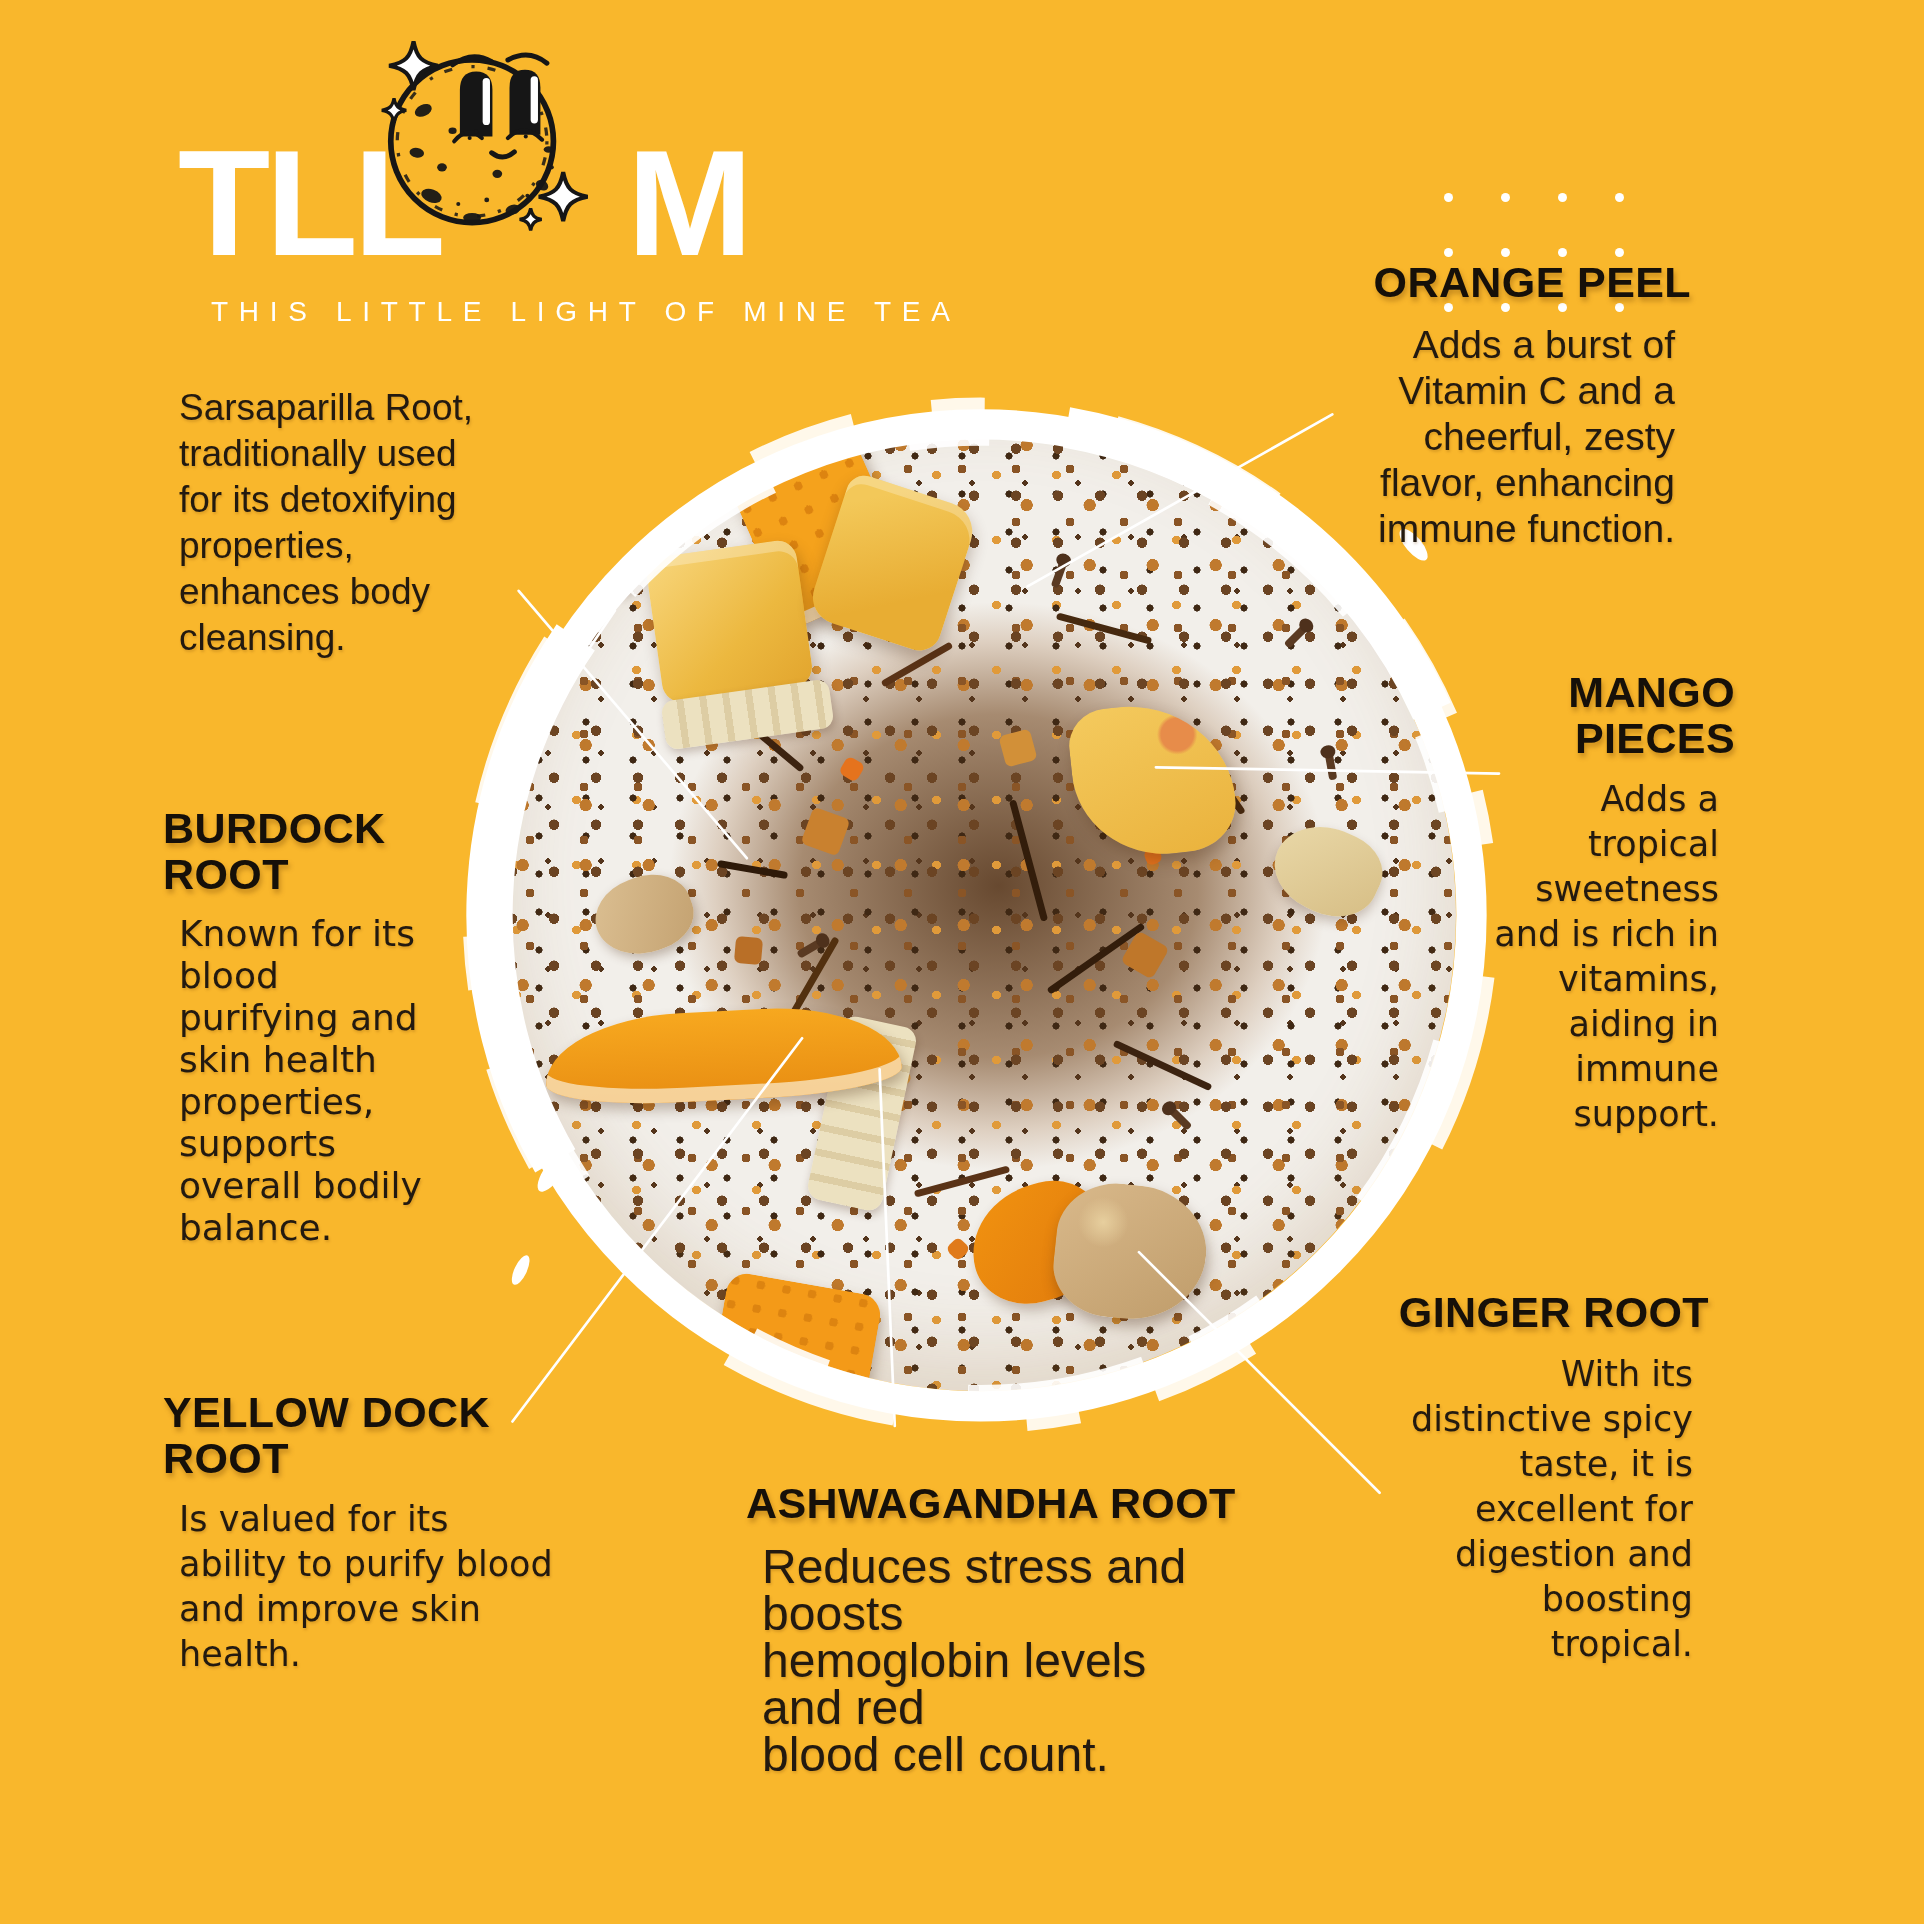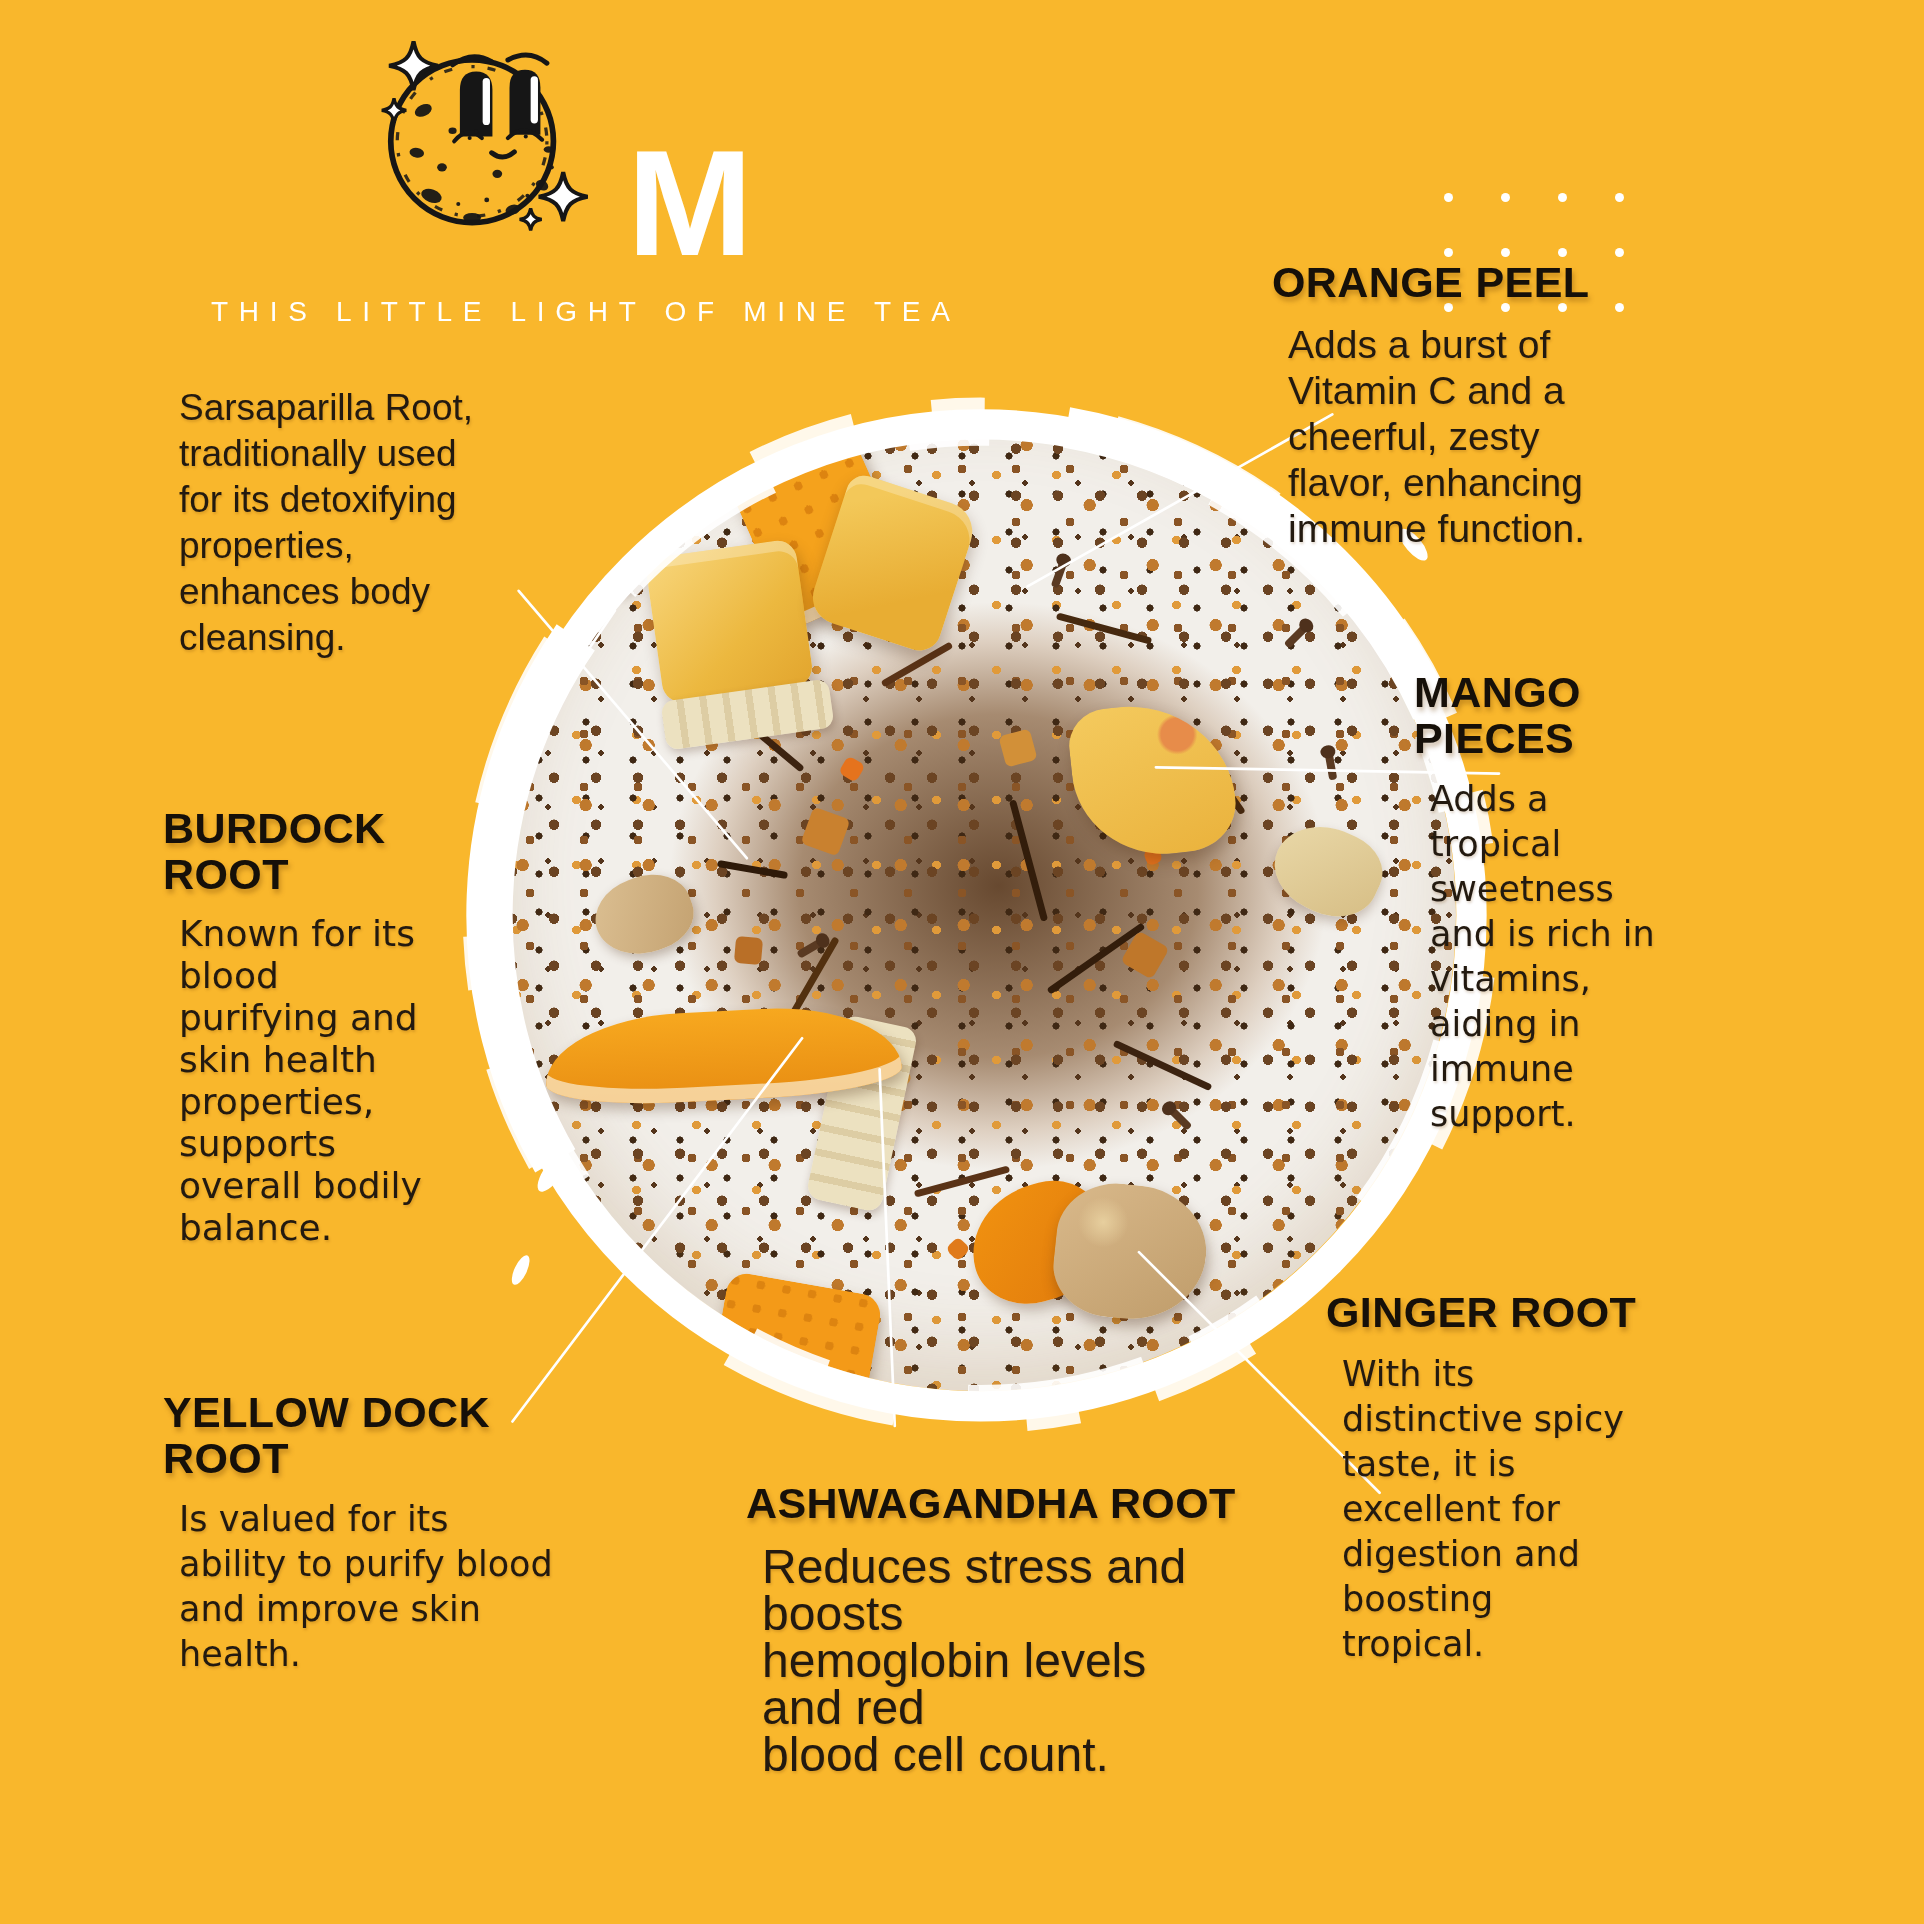--- a/index.html
+++ b/index.html
@@ -58,33 +58,34 @@
   .ing{position:absolute; z-index:60;}
   .ing .ing-name{
     font-weight:700; font-size:43px; line-height:1.06; letter-spacing:0.4px;
     color:#161009; white-space:pre-line; margin:0 0 9px 0;
     text-shadow:1.8px 3.6px 5.3px rgba(110,60,0,.35);
   }
   .ing .ing-desc{
     margin:16px; white-space:pre-line; color:#231a10;
     text-shadow:0.9px 1.8px 2.7px rgba(110,60,0,.22);
   }
-  .ing.right-align{text-align:left;}
+  .ing.right-align{text-align:right;}
   .desc-narrow{font-size:37px; line-height:46px;}
   .desc-orange{font-size:39px; line-height:46px;}
   .desc-ash{font-size:48px; line-height:47px;}
   .desc-wide{font-family:"DejaVu Sans", sans-serif; font-size:35px; line-height:45px;}
   .desc-burdock{font-family:"DejaVu Sans", sans-serif; font-size:36px; line-height:42px;}
   .name-sm{font-size:41px;}
 </style>
 </head>
 <body>
 
 <div class="poster">
 
+  <div class="logo-word logo-tll">TLL</div>
 
   <svg class="logo-moon" viewBox="0 0 300 285">
     <g>
       <circle cx="112" cy="138" r="100" fill="none" stroke="#161616" stroke-width="7"></circle>
       <circle cx="112" cy="138" r="92" fill="none" stroke="#161616" stroke-width="4" stroke-dasharray="4 16 10 24" opacity=".85"></circle>
 
       <g fill="#161616" opacity=".94">
         <ellipse cx="52" cy="100" rx="11" ry="7" transform="rotate(-25 52 100)"></ellipse>
         <ellipse cx="44" cy="152" rx="9" ry="6" transform="rotate(10 44 152)"></ellipse>
         <ellipse cx="62" cy="205" rx="13" ry="8" transform="rotate(20 62 205)"></ellipse>

